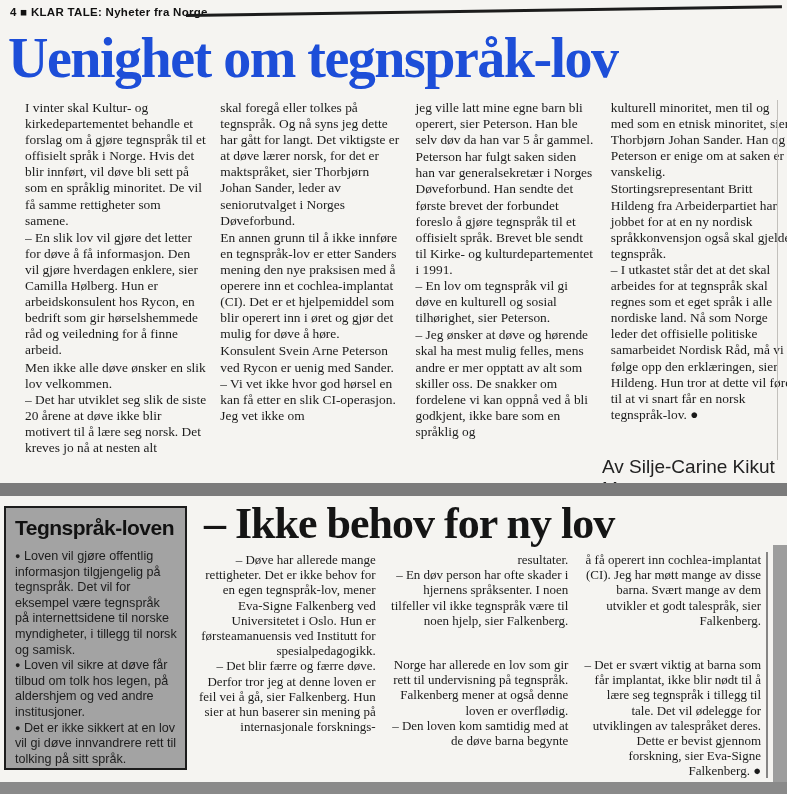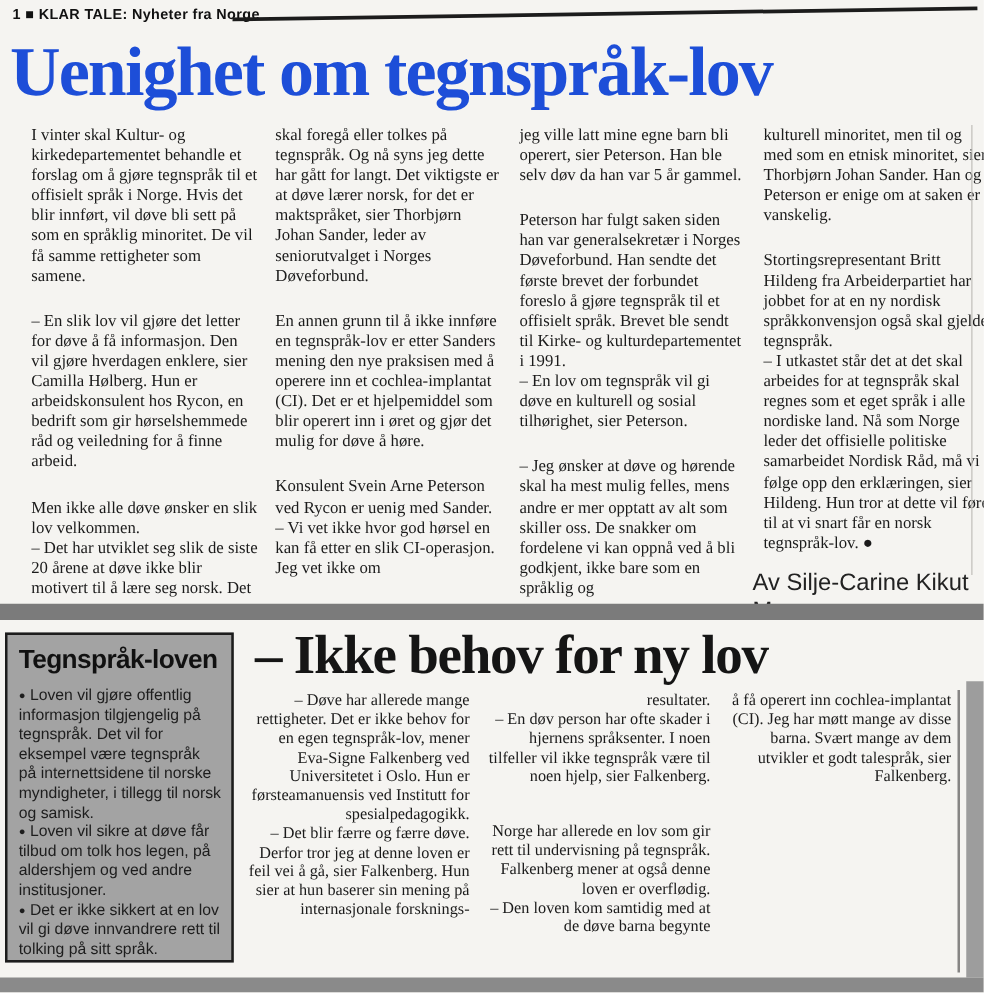--- a/index.html
+++ b/index.html
@@ -28,21 +28,21 @@
     font-size:56px;font-weight:bold;letter-spacing:-1.5px;
     font-family:"Liberation Serif", serif;color:#1d4ed8;
     white-space:nowrap;
   }
   .a1cols{
     position:absolute;top:100px;left:25px;width:767px;height:380px;
     display:flex;gap:14px;overflow:hidden;z-index:1;
   }
   .a1cols .col{flex:1;font-size:13.4px;line-height:16.1px;}
   .para{margin:0;}
-  .para.gap{margin-top:20px;}
+  .para.gap{margin-top:1px;}
   .byline{
     position:absolute;top:456px;left:602px;z-index:1;
     font-family:"Liberation Sans", sans-serif;
     font-weight:normal;font-size:19px;color:#222;
   }
   
   .divider-bar{
     position:absolute;top:483px;left:0;width:787px;height:13px;
     background:#7b7b7b;z-index:3;
   }
@@ -94,21 +94,21 @@
     display:flex;gap:15px;overflow:hidden;z-index:1;text-align:right;
   }
   .a2cols .col{flex:1;font-size:13px;line-height:15.2px;}
   .a2cols .para.gap{margin-top:29px;}
 </style>
 </head>
 <body>
 
 <div id="page">
 
-  <div class="masthead">1 ■ KLAR TALE: Nyheter fra Norge</div>
+  <div class="masthead">4 ■ KLAR TALE: Nyheter fra Norge</div>
   <div class="masthead-rule"></div>
 
   <h1 class="headline1" style="margin:0;">Uenighet om tegnspråk-lov</h1>
 
   <div class="a1cols">
     <div class="col">
         <p class="para">I vinter skal Kultur- og kirkedepartementet behandle et forslag om å gjøre tegnspråk til et offisielt språk i Norge. Hvis det blir innført, vil døve bli sett på som en språklig minoritet. De vil få samme rettigheter som samene.</p>
         <p class="para gap">– En slik lov vil gjøre det letter for døve å få informasjon. Den vil gjøre hverdagen enklere, sier Camilla Hølberg. Hun er arbeidskonsulent hos Rycon, en bedrift som gir hørselshemmede råd og veiledning for å finne arbeid.</p>
         <p class="para gap">Men ikke alle døve ønsker en slik lov velkommen.</p>
         <p class="para">– Det har utviklet seg slik de siste 20 årene at døve ikke blir motivert til å lære seg norsk. Det kreves jo nå at nesten alt</p>
@@ -154,20 +154,21 @@
         <p class="para">– Det blir færre og færre døve. Derfor tror jeg at denne loven er feil vei å gå, sier Falkenberg. Hun sier at hun baserer sin mening på internasjonale forsknings-</p>
       </div>
     <div class="col">
         <p class="para">resultater.</p>
         <p class="para">– En døv person har ofte skader i hjernens språksenter. I noen tilfeller vil ikke tegnspråk være til noen hjelp, sier Falkenberg.</p>
         <p class="para gap">Norge har allerede en lov som gir rett til undervisning på tegnspråk. Falkenberg mener at også denne loven er overflødig.</p>
         <p class="para">– Den loven kom samtidig med at de døve barna begynte</p>
       </div>
     <div class="col">
         <p class="para">å få operert inn cochlea-implantat (CI). Jeg har møtt mange av disse barna. Svært mange av dem utvikler et godt talespråk, sier Falkenberg.</p>
+        <p class="para gap">– Det er svært viktig at barna som får implantat, ikke blir nødt til å lære seg tegnspråk i tillegg til tale. Det vil ødelegge for utviklingen av talespråket deres. Dette er bevist gjennom forskning, sier Eva-Signe Falkenberg. ●</p>
       </div>
   </div>
 
   <div class="right-strip"></div>
   <div class="edge-line-lower"></div>
   <div class="bottom-bar"></div>
 
 </div>
 
 </body></html>

